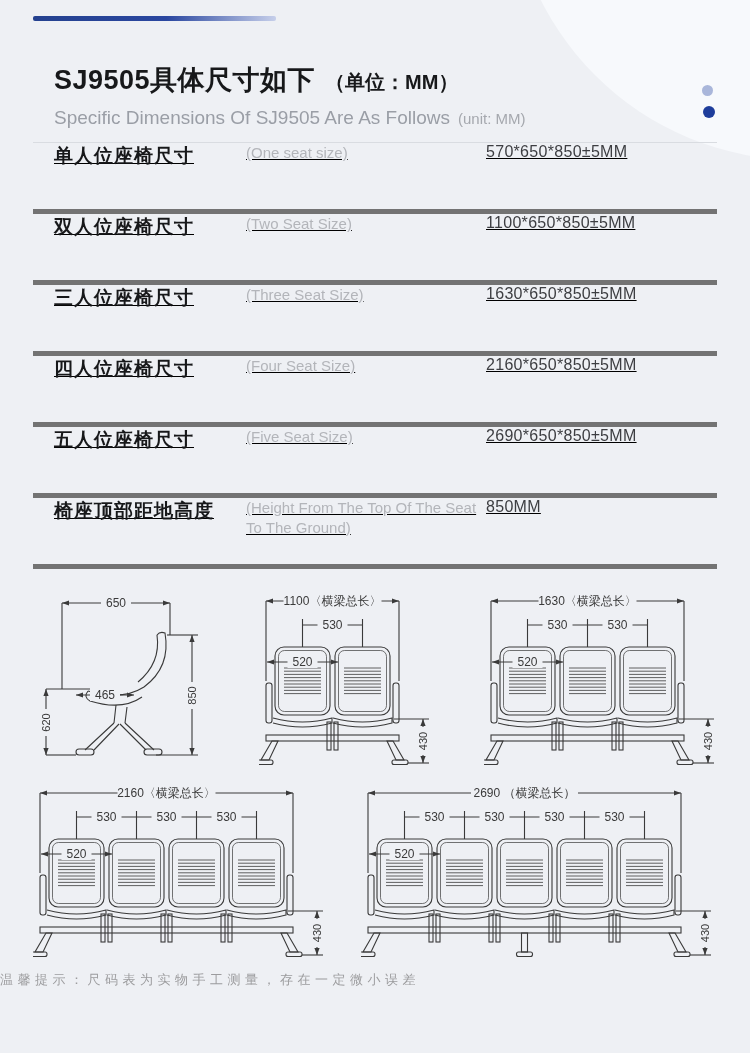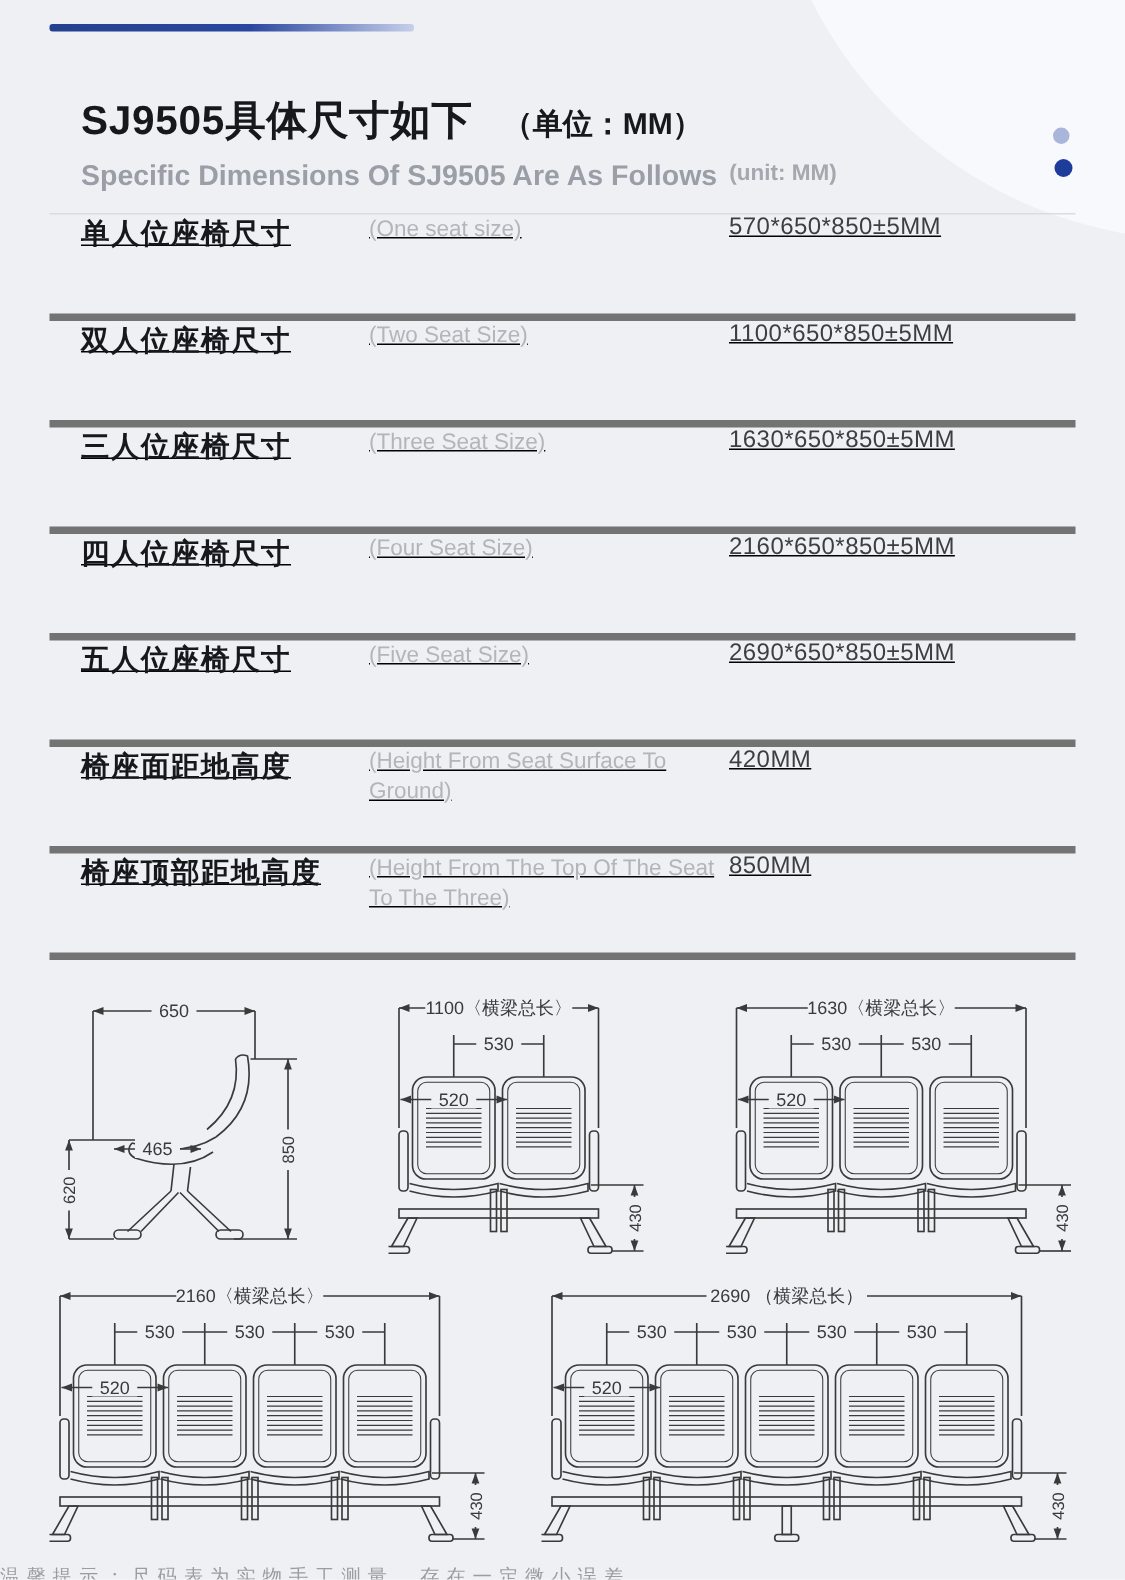--- a/index.html
+++ b/index.html
@@ -10,24 +10,24 @@
   .deco-circle{position:absolute;left:510px;top:-420px;width:580px;height:580px;
     border-radius:50%;background:#f7f9fc;z-index:0;}
   .deco-bar{position:absolute;left:33px;top:16px;width:243px;height:5px;border-radius:2px;
     background:linear-gradient(90deg,#24418f 0%,#2a47a0 55%,#c6cfea 100%);z-index:2;}
   .dot{position:absolute;border-radius:50%;z-index:2;}
   .dot-light{left:702px;top:85px;width:11px;height:11px;background:#a9b6da;}
   .dot-dark{left:703px;top:106px;width:12px;height:12px;background:#1e3d9b;}
   .content{position:relative;z-index:1;}
   
   .header{padding:62px 33px 0;}
-  .title-row{padding-left:21px;display:flex;align-items:baseline;gap:20px;}
+  .title-row{padding-left:21px;display:flex;align-items:baseline;gap:10px;}
   .title-zh{font-size:27px;font-weight:bold;color:#17181a;letter-spacing:.5px;}
   .title-unit{font-size:20px;font-weight:bold;color:#17181a;}
-  .subtitle-row{padding-left:21px;margin-top:9px;display:flex;align-items:flex-start;gap:8px;font-weight:bold;}
+  .subtitle-row{padding-left:21px;margin-top:9px;display:flex;align-items:center;gap:8px;}
   .subtitle-en{font-size:19px;color:#9a9ea6;}
   .subtitle-unit{font-size:15px;color:#a5a8ae;}
   .header-divider{margin-top:13px;height:1px;background:#d9dce1;}
   
   .spec-table{margin:0 33px;}
   .spec-row{display:flex;align-items:flex-start;min-height:66px;border-bottom:5px solid #737373;padding-left:21px;text-decoration:underline;}
   .col-zh{width:192px;font-size:19px;font-weight:bold;color:#17181a;letter-spacing:1px;flex:none;}
   .col-en{width:232px;font-size:15px;color:#b3b5ba;line-height:1.3;padding-right:8px;flex:none;}
   .col-val{font-size:16px;color:#3d3e42;letter-spacing:.3px;}
   
@@ -83,27 +83,22 @@
         <span class="col-zh">四人位座椅尺寸</span>
         <span class="col-en">(Four Seat Size)</span>
         <span class="col-val">2160*650*850±5MM</span>
       </div>
         <div class="spec-row">
         <span class="col-zh">五人位座椅尺寸</span>
         <span class="col-en">(Five Seat Size)</span>
         <span class="col-val">2690*650*850±5MM</span>
       </div>
         <div class="spec-row">
-        <span class="col-zh">椅座面距地高度</span>
-        <span class="col-en">(Height From Seat Surface To Ground)</span>
-        <span class="col-val">420MM</span>
-      </div>
-        <div class="spec-row">
         <span class="col-zh">椅座顶部距地高度</span>
-        <span class="col-en">(Height From The Top Of The Seat To The Three)</span>
+        <span class="col-en">(Height From The Top Of The Seat To The Ground)</span>
         <span class="col-val">850MM</span>
       </div>
       </div>
 
     <div class="diagrams">
       <div class="diagram-row1">
 
         <svg class="dg" width="180" height="180" viewBox="0 0 180 180">
           <g stroke="#3a3a3a" fill="none" stroke-width="1.1">
             <line x1="32" y1="14" x2="140" y2="14"></line>

